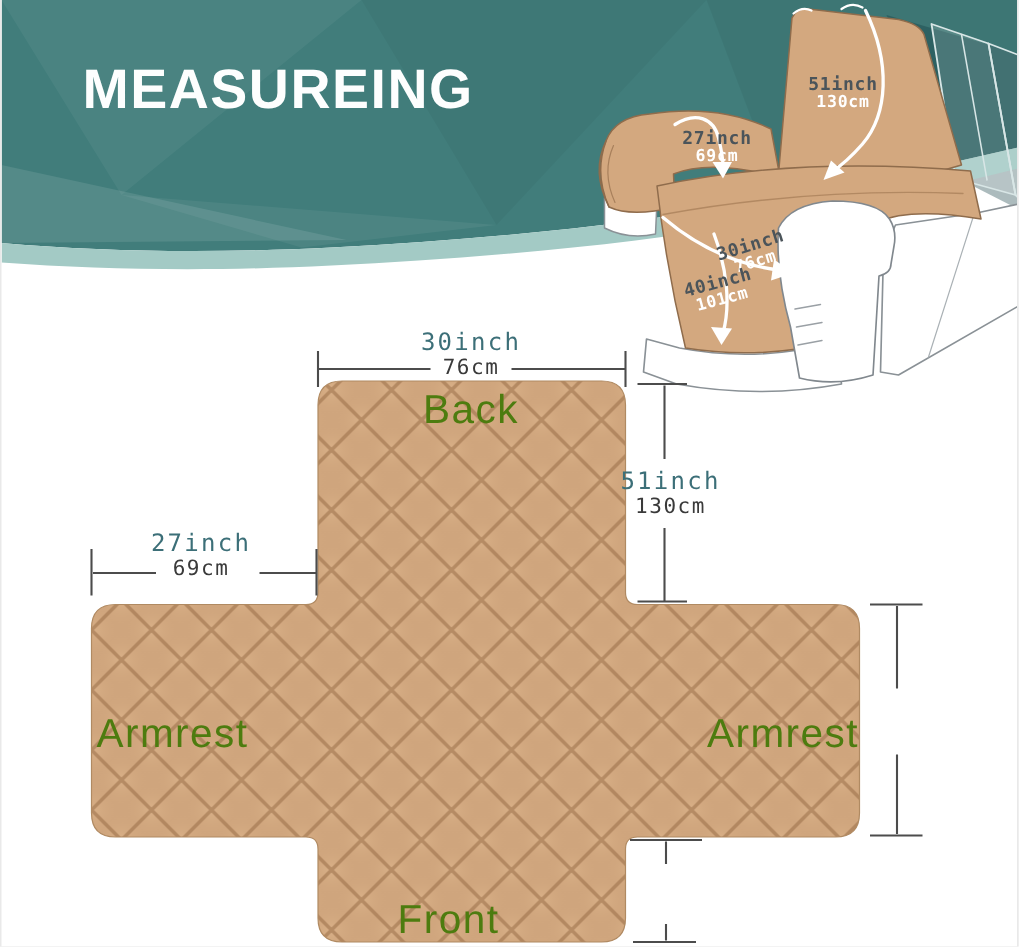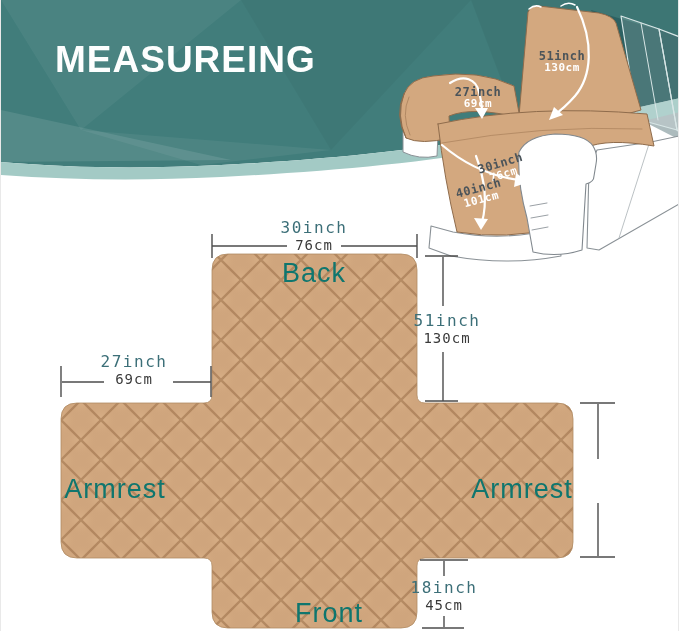--- a/index.html
+++ b/index.html
@@ -24,21 +24,21 @@
   .dim .inch{
     font-family:"DejaVu Sans Mono",monospace;
     font-size:16px;line-height:17px;letter-spacing:1.5px;color:#3c6f78;
   }
   .dim .cm{
     font-family:"DejaVu Sans Mono",monospace;
     font-size:14px;line-height:15px;letter-spacing:1px;color:#3a3a3a;margin-top:2px;
   }
 
   
-  .area{color:#0f766e;font-size:27px;letter-spacing:1px;font-weight:400;}
+  .area{color:#4d7c0f;font-size:27px;letter-spacing:1px;font-weight:400;}
 
   
   .chairlbl .inch{
     font-family:"DejaVu Sans Mono",monospace;
     font-size:12px;line-height:12px;letter-spacing:.5px;color:#4b545a;font-weight:bold;
   }
   .chairlbl .cm{
     font-family:"DejaVu Sans Mono",monospace;
     font-size:11px;line-height:12px;letter-spacing:.5px;color:#ffffff;font-weight:bold;
   }
@@ -149,32 +149,28 @@
     <div class="cm">76cm</div>
   </div>
   <div class="lbl chairlbl rot15" style="left:479px;top:182px;">
     <div class="inch">40inch</div>
     <div class="cm">101cm</div>
   </div>
 
   <div class="lbl area" style="left:313px;top:258px;">Back</div>
   <div class="lbl area" style="left:114px;top:474px;">Armrest</div>
   <div class="lbl area" style="left:521px;top:474px;">Armrest</div>
-  <div class="lbl area" style="left:328px;top:598px;">Front</div>
+  <div class="lbl area" style="left:298px;top:598px;">Front</div>
 
   <div class="lbl dim" style="left:313px;top:219px;">
     <div class="inch">30inch</div>
     <div class="cm">76cm</div>
   </div>
   <div class="lbl dim" style="left:446px;top:312px;">
     <div class="inch">51inch</div>
     <div class="cm">130cm</div>
   </div>
   <div class="lbl dim" style="left:133px;top:353px;">
     <div class="inch">27inch</div>
     <div class="cm">69cm</div>
   </div>
-  <div class="lbl dim" style="left:443px;top:579px;">
-    <div class="inch">18inch</div>
-    <div class="cm">45cm</div>
-  </div>
 
 </div>
 
 </body></html>

